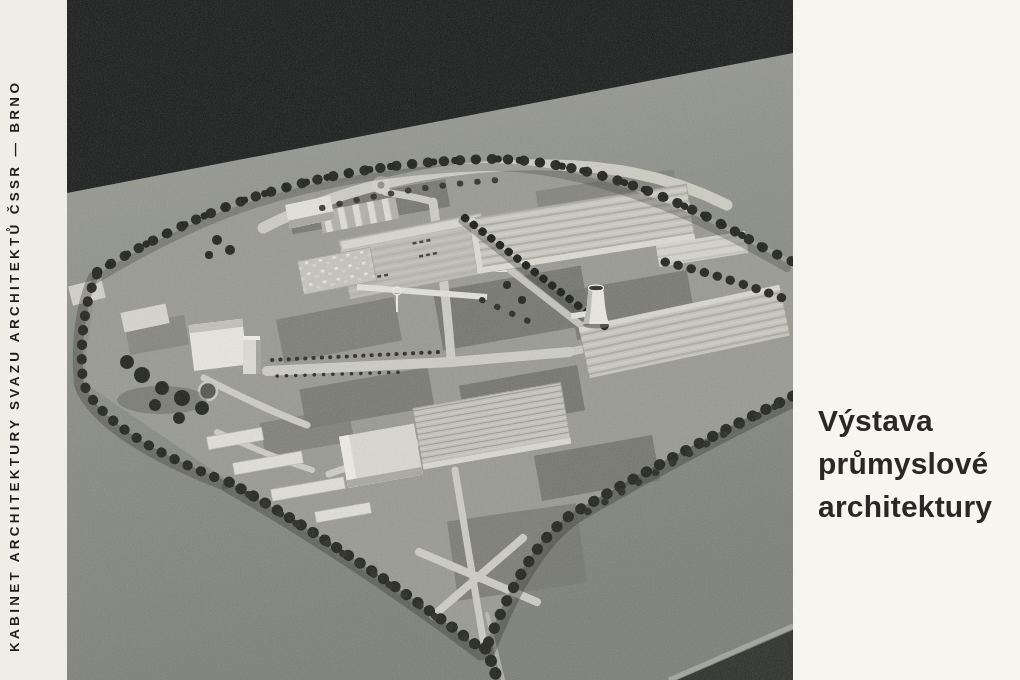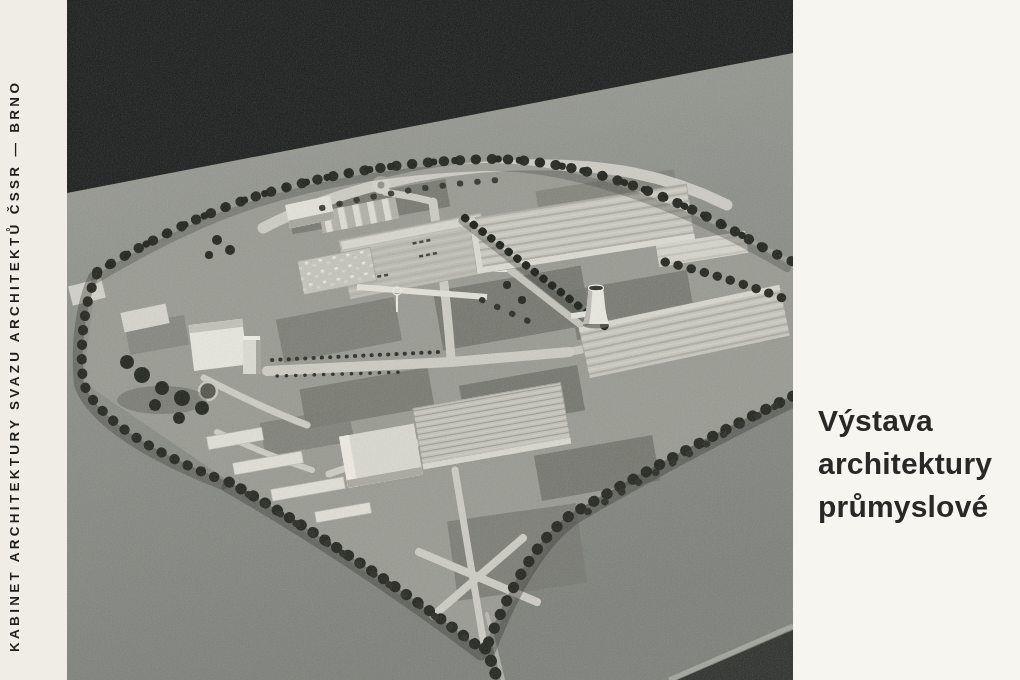--- a/index.html
+++ b/index.html
@@ -295,18 +295,18 @@
         <polygon points="610,680 726,630 726,680" fill="#30322e"></polygon>
       </g>
 
       <rect x="0" y="0" width="726" height="680" filter="url(#grain)" opacity="0.16"></rect>
     </svg>
   </div>
 
   <div class="panel">
     <h1 class="title">
       <span>Výstava</span>
+      <span>průmyslové</span>
       <span>architektury</span>
-      <span>průmyslové</span>
     </h1>
   </div>
 
 </div>
 
 </body></html>

